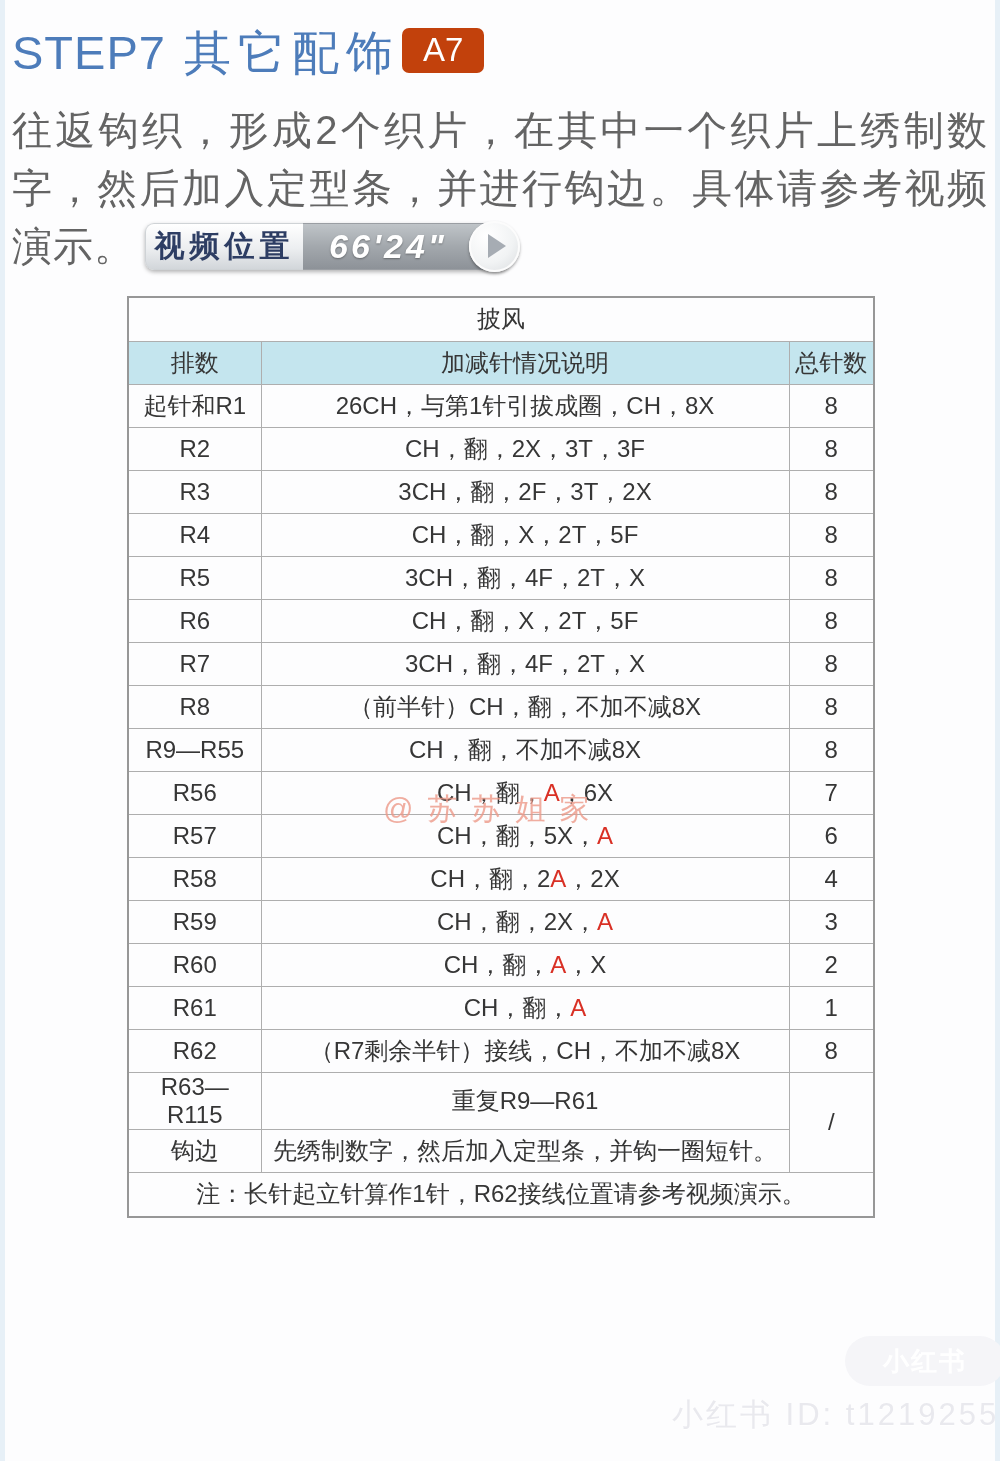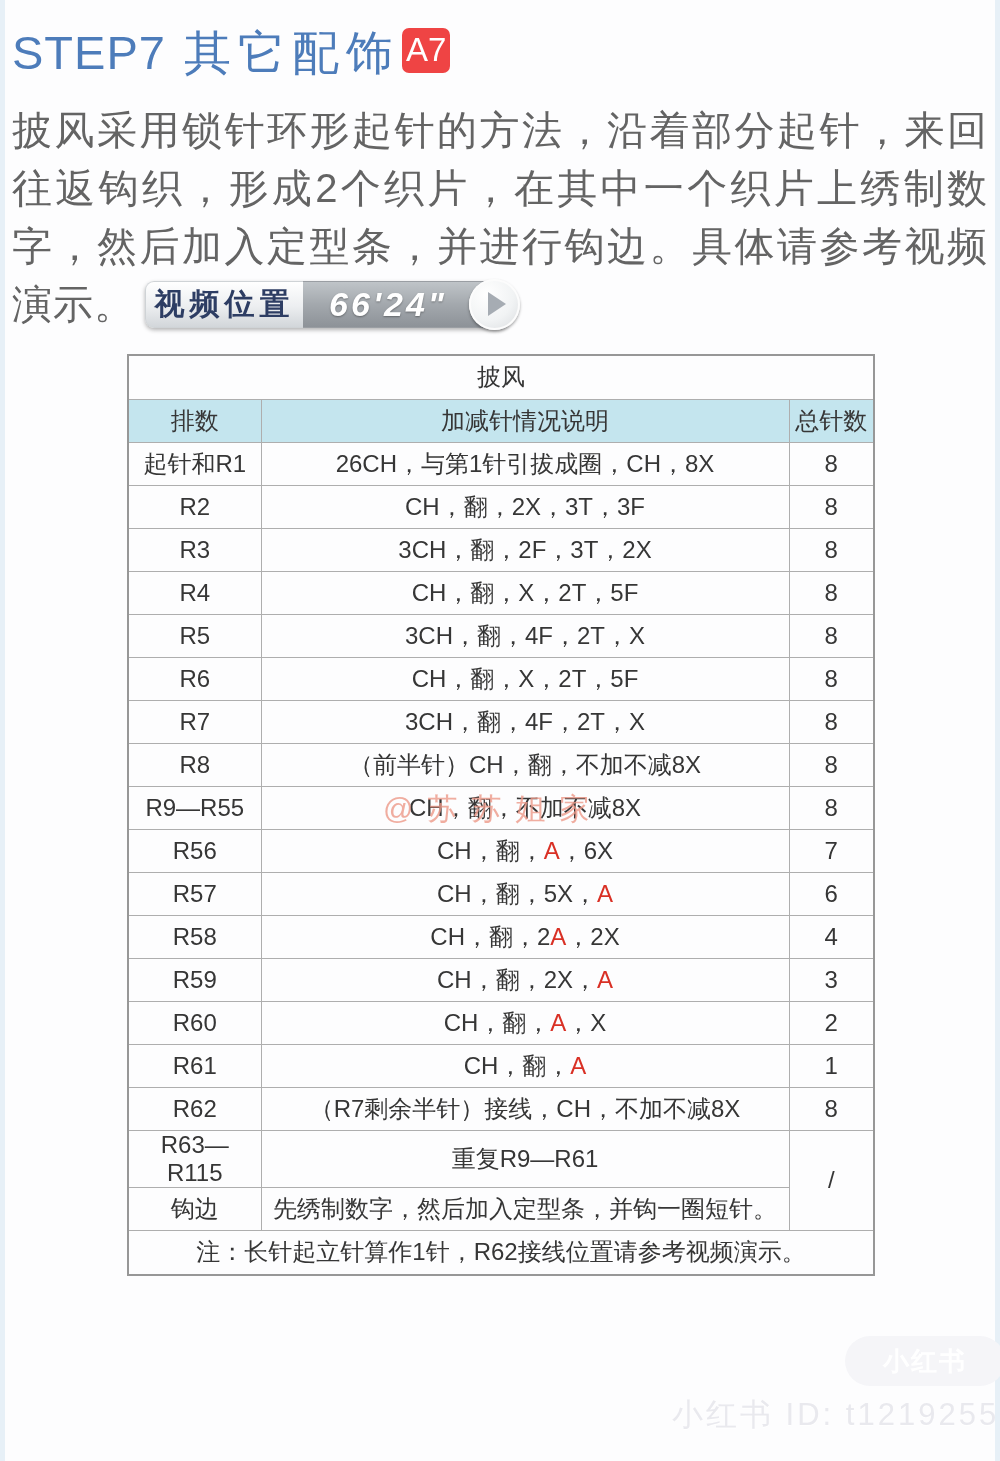--- a/index.html
+++ b/index.html
@@ -10,22 +10,22 @@
     font-family:"Liberation Sans", sans-serif;
   }
   .edge { position:absolute; top:0; bottom:0; width:5px; background:#e7f0f7; }
   .edge.left { left:0; } .edge.right { right:0; }
 
   
   .title-row { padding:22px 0 0 12px; white-space:nowrap; }
   .title-step { font-size:47px; color:#4d7cba; letter-spacing:1px; }
   .title-name { font-size:47px; color:#4d7cba; letter-spacing:7px; margin-left:18px; }
   .title-badge {
-    display:inline-block; background:#ef4444; color:#ffffff;
-    font-size:33px; line-height:1; padding:5px 4px 7px;
+    display:inline-block; background:#c2410c; color:#ffffff;
+    font-size:33px; line-height:1; padding:5px 21px 7px;
     border-radius:7px; vertical-align:8px; margin-left:2px; font-weight:400;
   }
 
   
   .para { margin:16px 12px 0 12px; }
   .para-line {
     font-size:40px; line-height:58px; color:#646464; font-weight:300;
     letter-spacing:1px; text-align:justify; text-align-last:justify;
   }
   .para-last { display:flex; align-items:center; height:58px; }
@@ -112,21 +112,20 @@
 
 <div class="page">
   <div class="edge left"></div>
   <div class="edge right"></div>
 
   <div class="title-row">
     <span class="title-step">STEP7</span><span class="title-name">其它配饰</span><span class="title-badge">A7</span>
   </div>
 
   <div class="para">
-    <div class="para-line">披风采用锁针环形起针的方法，沿着部分起针，来回</div>
     <div class="para-line">往返钩织，形成2个织片，在其中一个织片上绣制数</div>
     <div class="para-line">字，然后加入定型条，并进行钩边。具体请参考视频</div>
     <div class="para-last">
       <span class="tail">演示。</span>
       <span class="video-badge">
         <span class="vb-left">视频位置</span>
         <span class="vb-time">66'24"</span>
         <span class="vb-play">
             <span class="tri"></span>
           </span>

